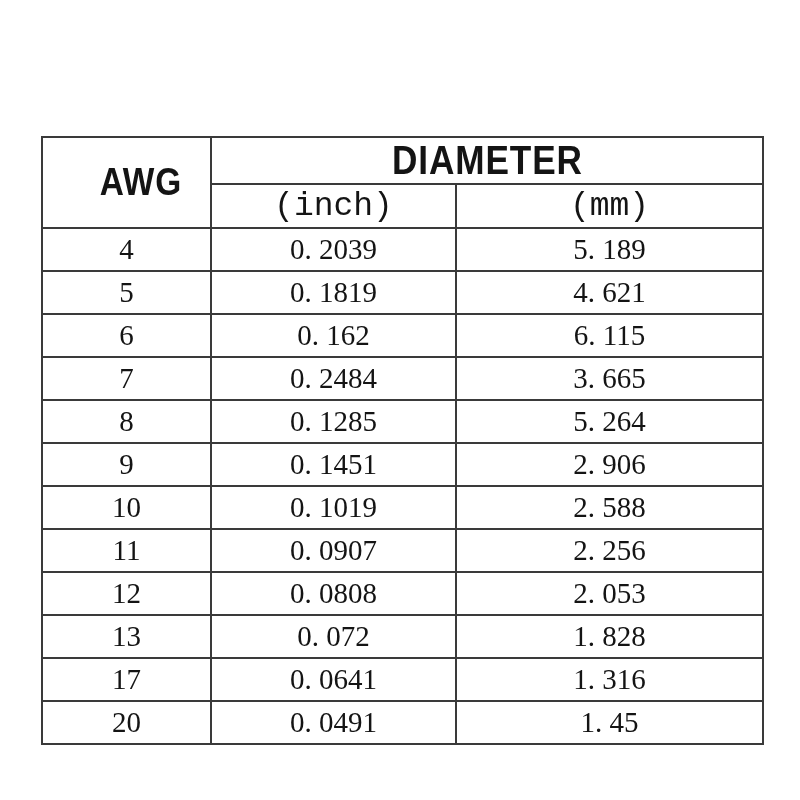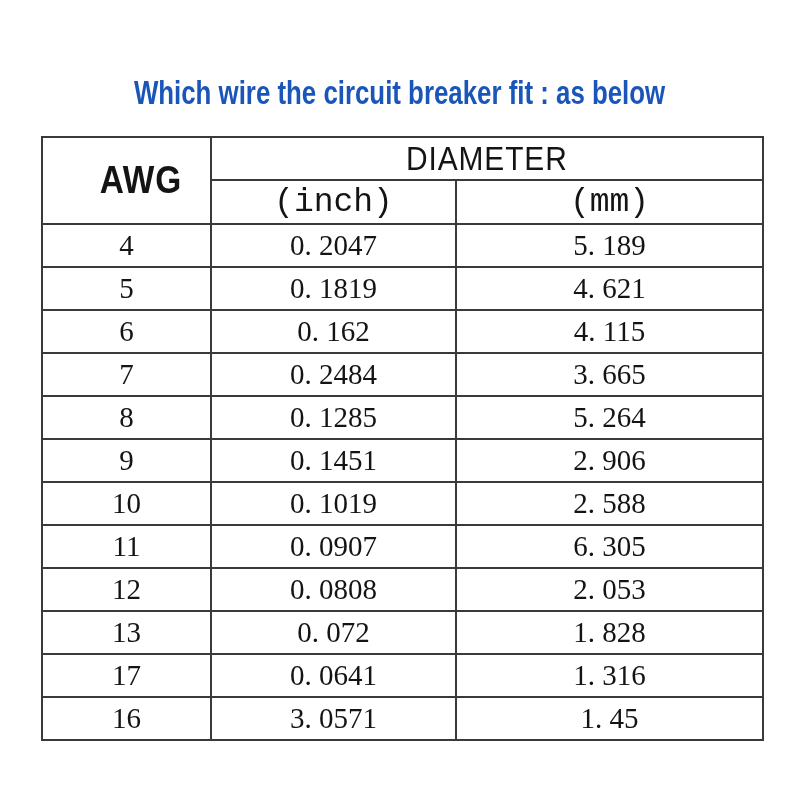--- a/index.html
+++ b/index.html
@@ -31,69 +31,68 @@
   .wire-table col.c-awg{width:169px;}
   .wire-table col.c-inch{width:245px;}
   .wire-table col.c-mm{width:307px;}
   th.h-awg{
     font-family:Liberation Sans, sans-serif;font-weight:bold;font-size:38px;
     letter-spacing:1px;
     padding-left:28px;
   }
   th.h-awg .squeeze,th.h-diam .squeeze{display:inline-block;transform:scaleX(0.88);transform-origin:center;}
   th.h-diam{
-    font-family:"Liberation Sans",sans-serif;font-weight:normal;font-size:34px;
+    font-family:"Liberation Sans",sans-serif;font-weight:bold;font-size:40px;
     letter-spacing:1px;height:41px;
   }
   th.h-sub{
     font-family:Liberation Mono, monospace;font-weight:normal;font-size:33px;
     height:42px;
   }
   .wire-table tbody td{
     font-family:"Liberation Serif",serif;font-size:29px;height:41px;
   }
 </style>
 </head>
 <body>
 
 <div class="page">
 
-  <div class="title"><span class="squeeze">Which wire the circuit breaker fit : as below</span></div>
 
   <table class="wire-table">
     <colgroup>
       <col class="c-awg">
         <col class="c-inch">
         <col class="c-mm">
     </colgroup>
     <thead>
       <tr>
         <th rowspan="2" class="h-awg"><span class="squeeze">AWG</span></th>
         <th colspan="2" class="h-diam"><span class="squeeze">DIAMETER</span></th>
       </tr>
       <tr>
         <th class="h-sub">(inch)</th>
         <th class="h-sub">(mm)</th>
       </tr>
     </thead>
     <tbody id="table-body">
         <tr>
           <td>4</td>
-          <td>0. 2047</td>
+          <td>0. 2039</td>
           <td>5. 189</td>
         </tr>
         <tr>
           <td>5</td>
           <td>0. 1819</td>
           <td>4. 621</td>
         </tr>
         <tr>
           <td>6</td>
           <td>0. 162</td>
-          <td>4. 115</td>
+          <td>6. 115</td>
         </tr>
         <tr>
           <td>7</td>
           <td>0. 2484</td>
           <td>3. 665</td>
         </tr>
         <tr>
           <td>8</td>
           <td>0. 1285</td>
           <td>5. 264</td>
@@ -104,38 +103,38 @@
           <td>2. 906</td>
         </tr>
         <tr>
           <td>10</td>
           <td>0. 1019</td>
           <td>2. 588</td>
         </tr>
         <tr>
           <td>11</td>
           <td>0. 0907</td>
-          <td>6. 305</td>
+          <td>2. 256</td>
         </tr>
         <tr>
           <td>12</td>
           <td>0. 0808</td>
           <td>2. 053</td>
         </tr>
         <tr>
           <td>13</td>
           <td>0. 072</td>
           <td>1. 828</td>
         </tr>
         <tr>
           <td>17</td>
           <td>0. 0641</td>
           <td>1. 316</td>
         </tr>
         <tr>
-          <td>16</td>
-          <td>3. 0571</td>
+          <td>20</td>
+          <td>0. 0491</td>
           <td>1. 45</td>
         </tr>
       </tbody>
   </table>
 
 </div>
 
 </body></html>

